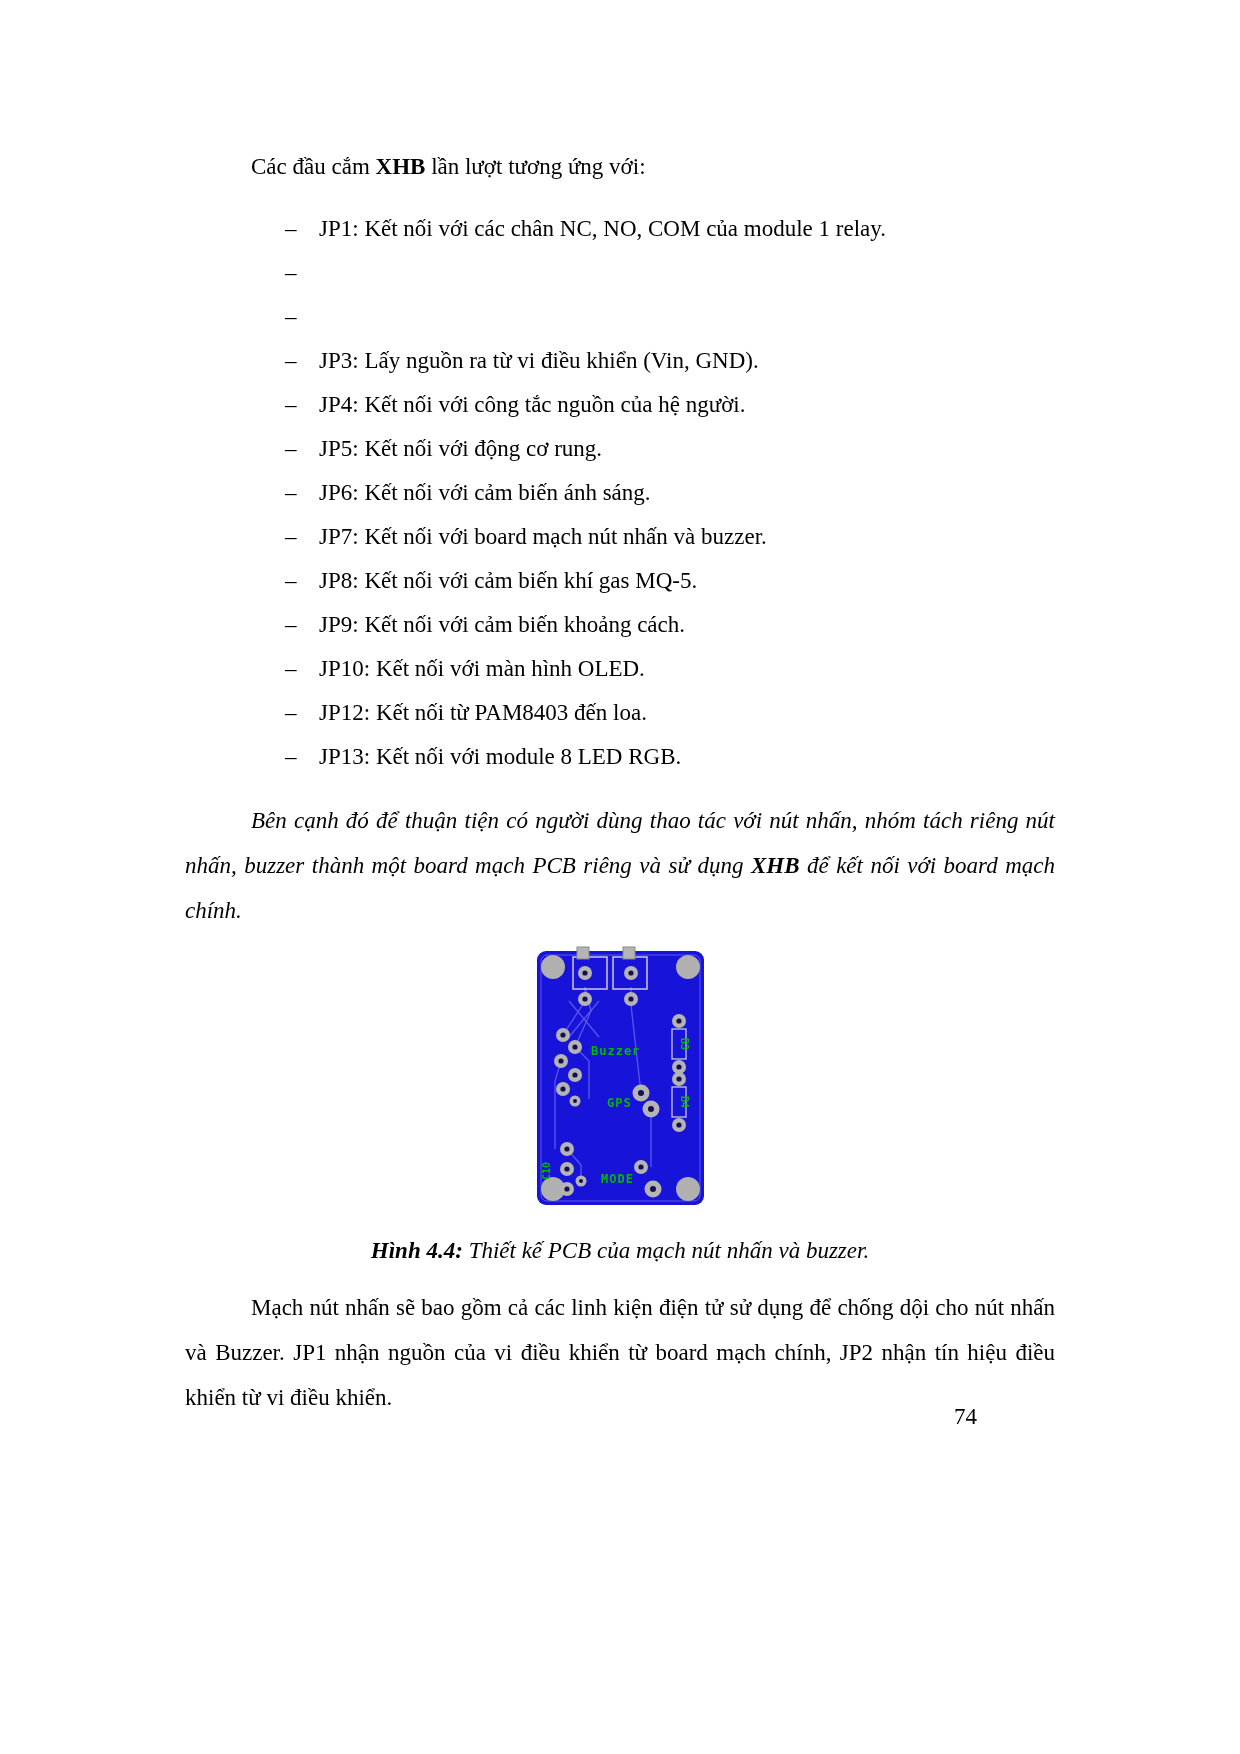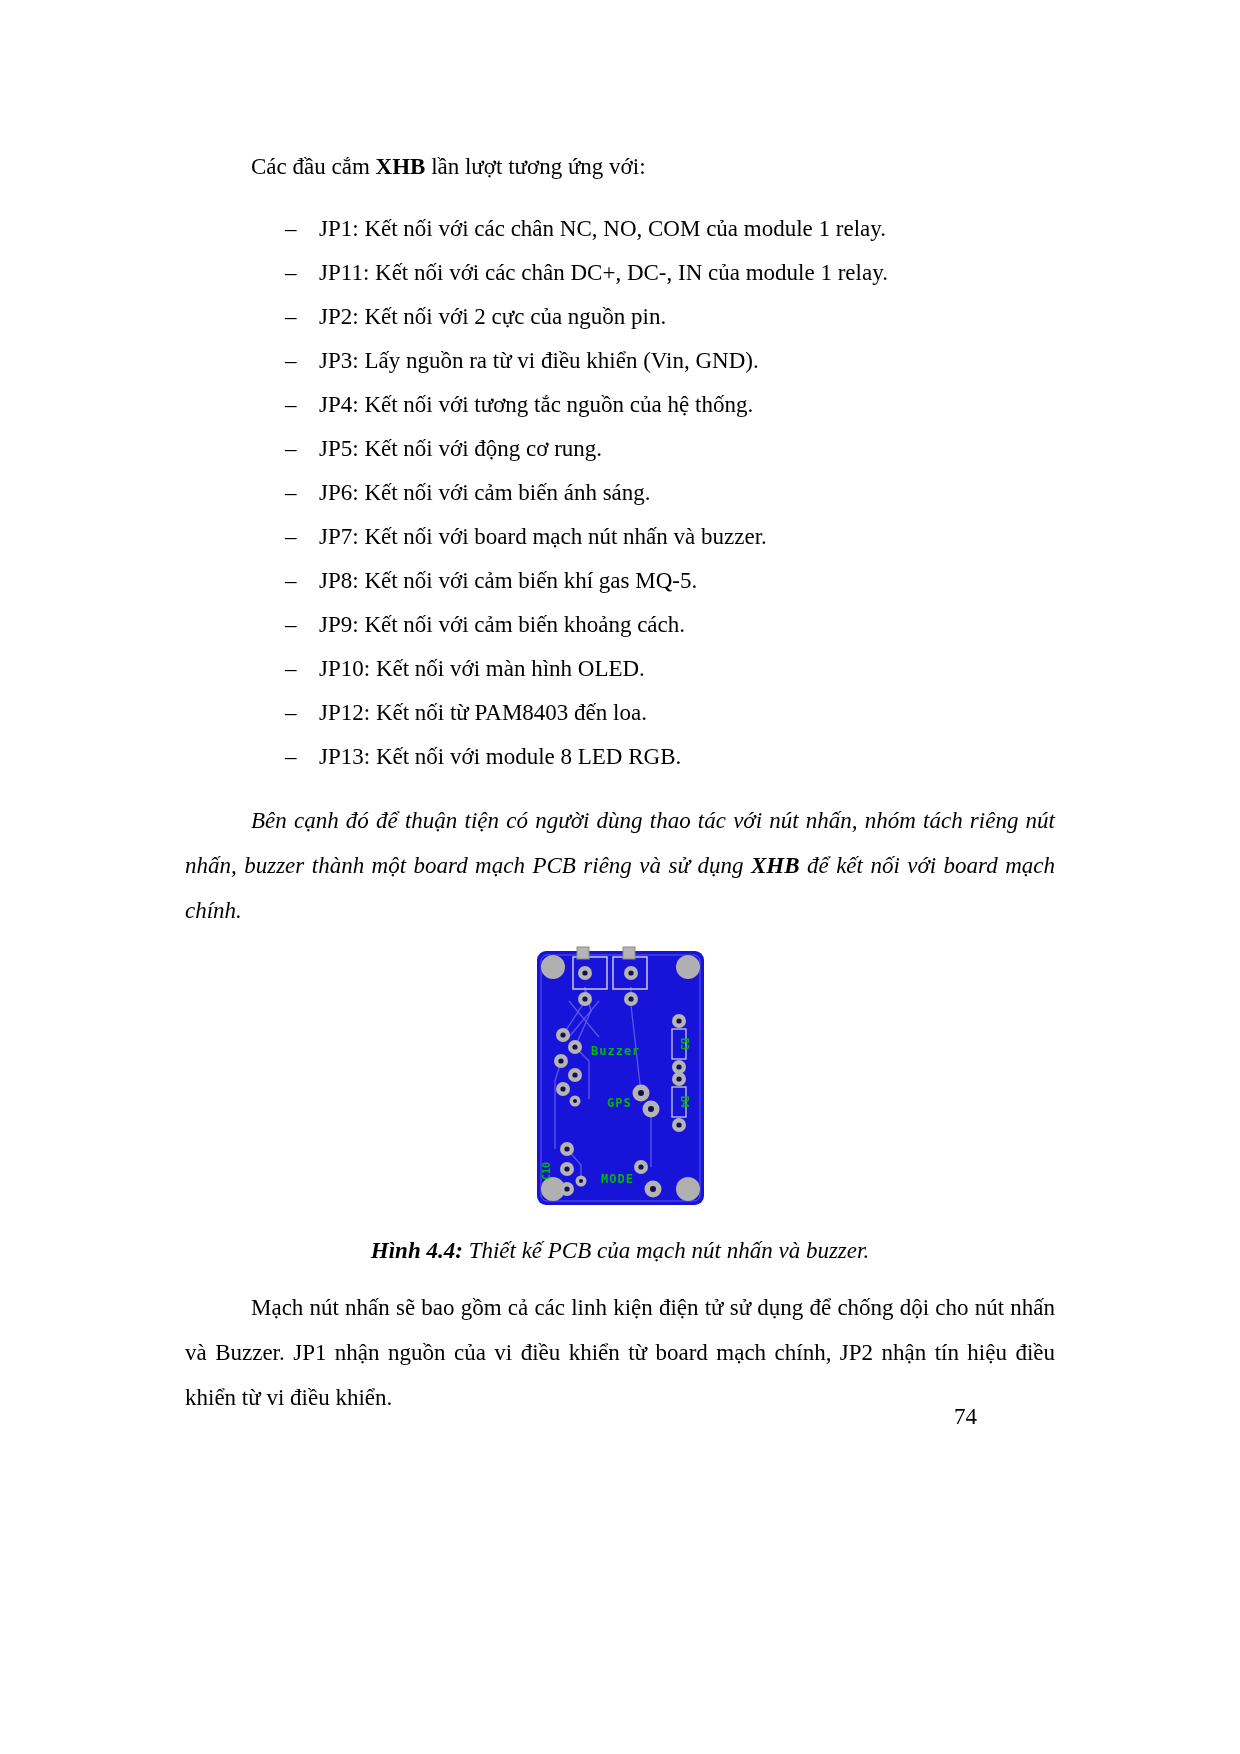--- a/index.html
+++ b/index.html
@@ -84,33 +84,31 @@
 
   <p class="intro"><span>Các đầu cắm </span><b>XHB</b><span> lần lượt tương ứng với:</span></p>
 
   <ul class="jp-list">
     <li>
         <span class="marker">–</span>
         <span>JP1: Kết nối với các chân NC, NO, COM của module 1 relay.</span>
       </li>
     <li>
         <span class="marker">–</span>
-        <span>JP11: Kết nối với các chân DC+, DC-, IN của module 1 relay.</span>
-      </li>
-    <li>
-        <span class="marker">–</span>
-        <span>JP2: Kết nối với 2 cực của nguồn pin.</span>
+      </li>
+    <li>
+        <span class="marker">–</span>
       </li>
     <li>
         <span class="marker">–</span>
         <span>JP3: Lấy nguồn ra từ vi điều khiển (Vin, GND).</span>
       </li>
     <li>
         <span class="marker">–</span>
-        <span>JP4: Kết nối với tương tắc nguồn của hệ thống.</span>
+        <span>JP4: Kết nối với công tắc nguồn của hệ người.</span>
       </li>
     <li>
         <span class="marker">–</span>
         <span>JP5: Kết nối với động cơ rung.</span>
       </li>
     <li>
         <span class="marker">–</span>
         <span>JP6: Kết nối với cảm biến ánh sáng.</span>
       </li>
     <li>

